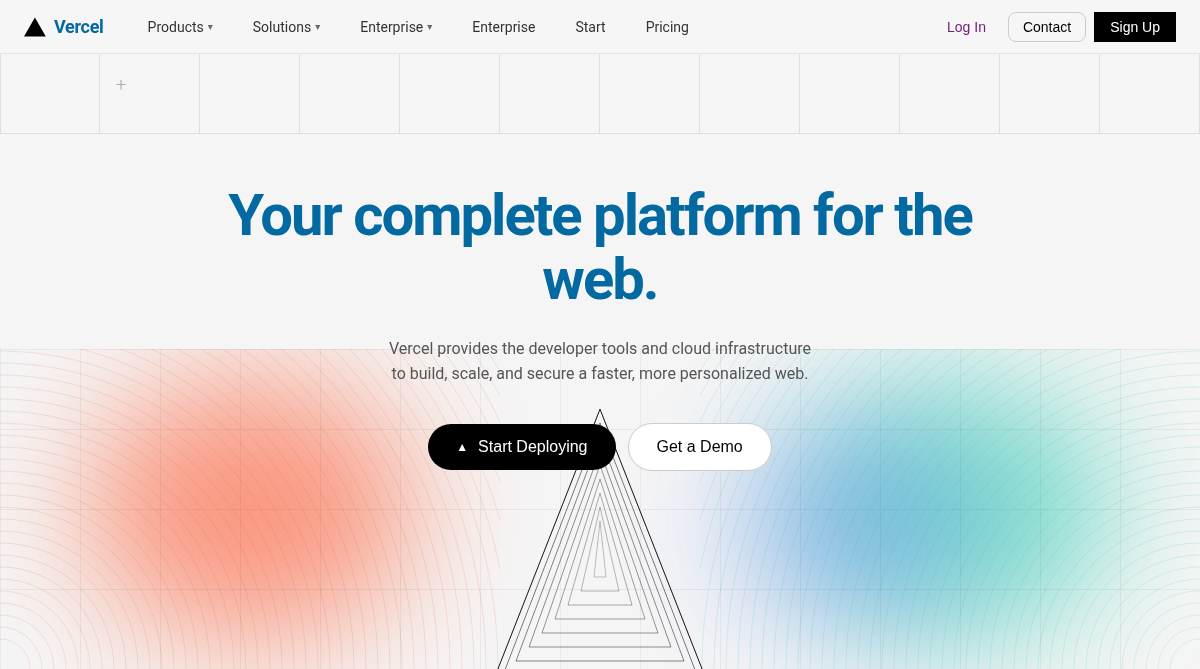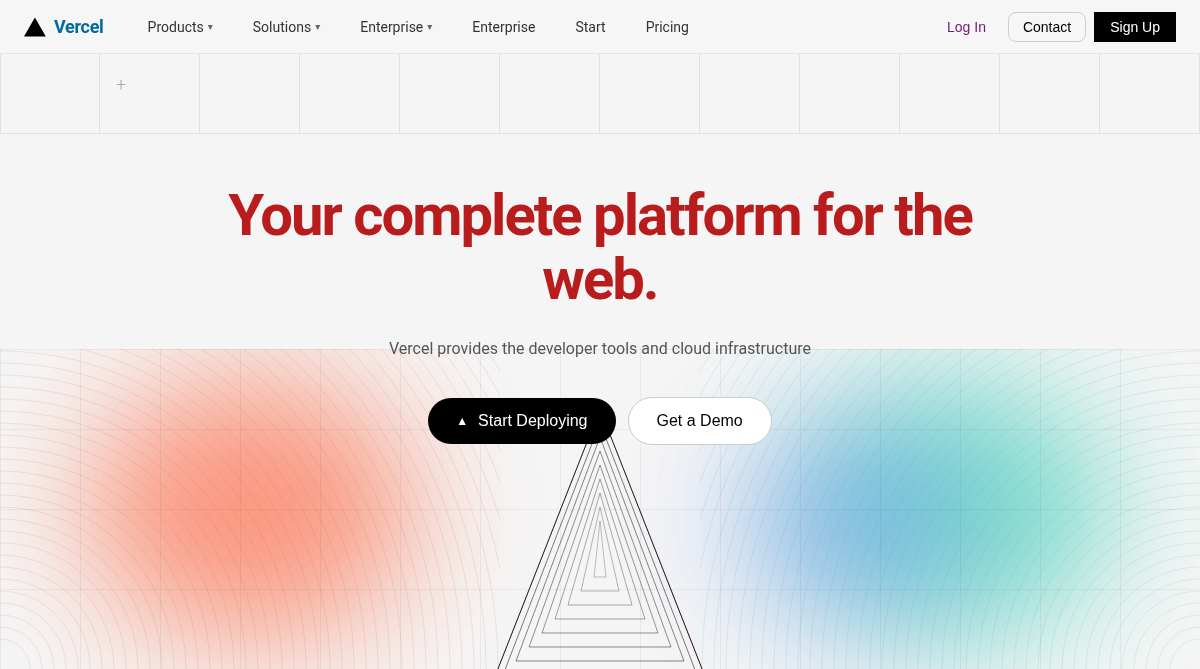--- a/index.html
+++ b/index.html
@@ -143,21 +143,21 @@
       flex-direction: column;
       align-items: center;
       justify-content: flex-start;
       padding-top: 130px;
       text-align: center;
       z-index: 10;
     }
     .hero-title {
       font-size: 58px;
       font-weight: 700;
-      color: #b91c1c;
+      color: #0369a1;
       letter-spacing: -2px;
       line-height: 1.1;
       max-width: 780px;
       margin-bottom: 24px;
     }
     .hero-subtitle {
       font-size: 16px;
       color: #555;
       line-height: 1.6;
       max-width: 520px;
@@ -505,20 +505,21 @@
         </g>
         <polygon points="110,0 220,280 0,280" fill="none" stroke="rgba(0,0,0,0.8)" stroke-width="1"></polygon>
       </svg>
     </div>
   </div>
 
   <div class="hero">
     <h1 class="hero-title">Your complete platform for the web.</h1>
     <p class="hero-subtitle">
       <span>Vercel provides the developer tools and cloud infrastructure</span><br>
+      <span>to build, scale, and secure a faster, more personalized web.</span>
     </p>
     <div class="hero-buttons">
       <button class="btn-deploy">
         <span class="btn-deploy-icon">▲</span>
         <span>Start Deploying</span>
       </button>
       <button class="btn-demo">Get a Demo</button>
     </div>
   </div>
 

